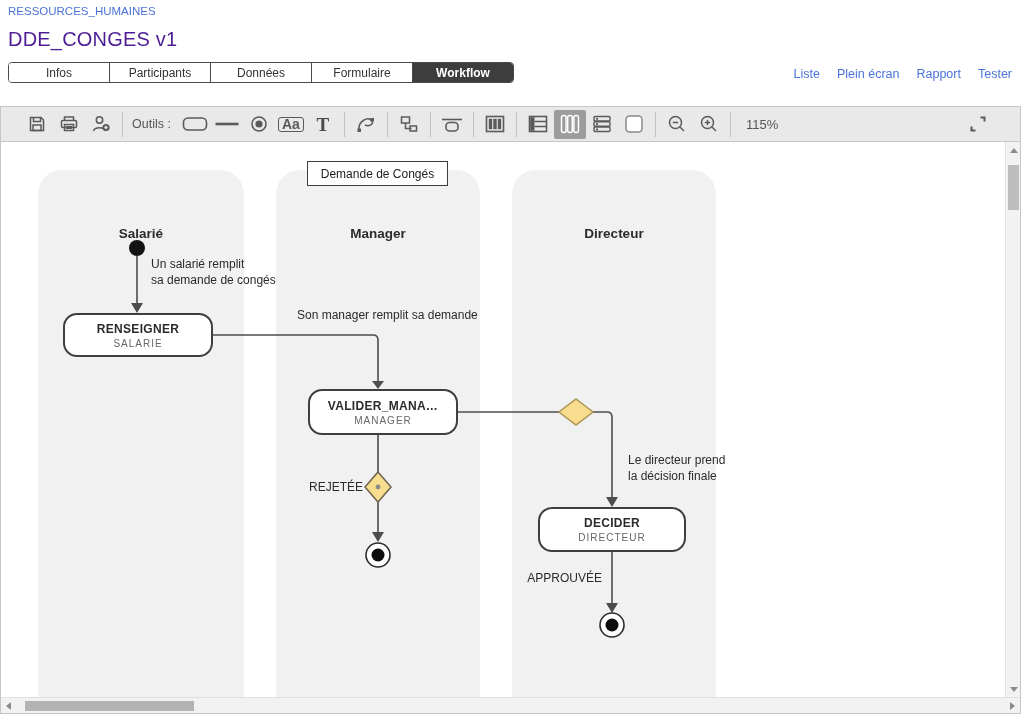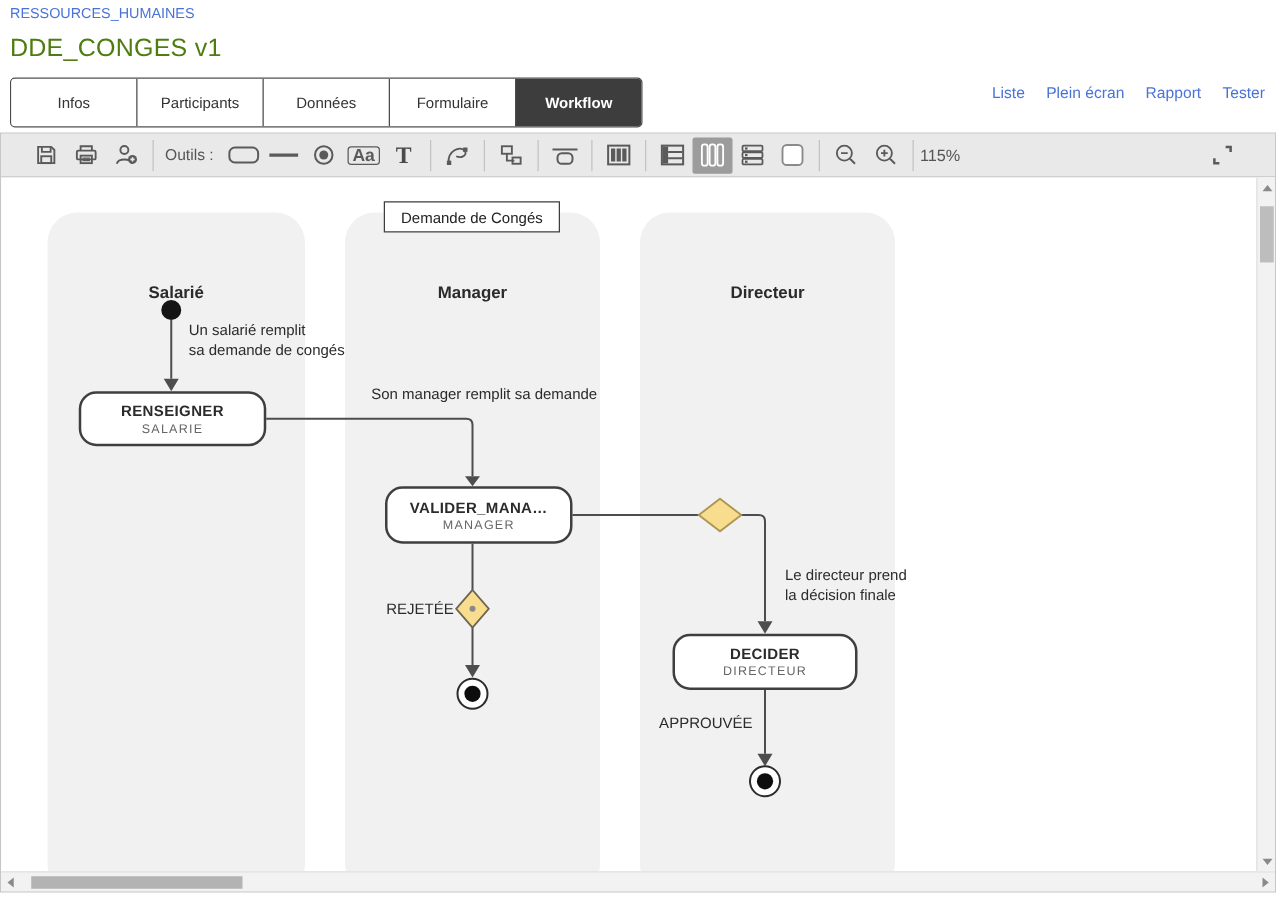--- a/index.html
+++ b/index.html
@@ -2,43 +2,43 @@
 <html><head>
 <meta charset="utf-8">
 <style>
   * { margin:0; padding:0; box-sizing:border-box; }
   html,body { background:#fff; }
   body { font-family:"Liberation Sans", sans-serif; }
   #app { position:relative; width:1021px; height:719px; background:#fff; overflow:hidden; }
 
   
   .breadcrumb { position:absolute; left:8px; top:5px; font-size:11.5px; color:#4a73d9; text-decoration:none; cursor:pointer; }
-  .page-title { position:absolute; left:8px; top:28px; font-size:20px; font-weight:500; color:#4d7c0f; letter-spacing:0.2px; }
-
-  
-  .tabbar { position:absolute; left:8px; top:62px; width:506px; height:40px; display:flex;
+  .page-title { position:absolute; left:8px; top:28px; font-size:20px; font-weight:500; color:#4c1d95; letter-spacing:0.2px; }
+
+  
+  .tabbar { position:absolute; left:8px; top:62px; width:506px; height:21px; display:flex;
             border:1px solid #4a4a4a; border-radius:4px; overflow:hidden; background:#fff; }
   .tab { flex:1; display:flex; align-items:center; justify-content:center; font-size:12px; color:#333;
          border-left:1px solid #4a4a4a; cursor:pointer; background:#fff; }
   .tab:first-child { border-left:none; }
   .tab.active { background:#3d3d3d; color:#fff; font-weight:bold; }
 
   .actions { position:absolute; right:9px; top:67px; display:flex; gap:17px; }
   .actions a { font-size:12.5px; color:#4a73d9; text-decoration:none; cursor:pointer; }
 
   
   .workspace { position:absolute; left:0; top:106px; width:1021px; height:608px;
                border:1px solid #c6c6c6; display:flex; flex-direction:column; background:#fff; }
   .toolbar { height:35px; background:#e9e9e9; border-bottom:1px solid #c6c6c6; display:flex; align-items:center; padding:0 20px; flex-shrink:0; }
   .tool { width:32px; height:29px; display:flex; align-items:center; justify-content:center; color:#5a5a5a; cursor:pointer; border-radius:2px; flex-shrink:0; }
   .tool.selected { background:#9c9c9c; color:#fff; }
   .tool svg { display:block; }
   .sep { width:1px; height:25px; background:#c2c2c2; margin:0 5px; flex-shrink:0; }
   .tools-label { font-size:12.5px; color:#555; margin:0 8px 0 4px; white-space:nowrap; }
-  .zoom-level { font-size:13px; color:#555; margin-left:0; }
+  .zoom-level { font-size:13px; color:#555; margin-left:10px; }
   .aa-box { border:1.5px solid #5a5a5a; border-radius:3px; font-size:14px; font-weight:bold; color:#5a5a5a; padding:1px 3px; line-height:11px; }
   .t-glyph { font-family:"Liberation Serif", serif; font-size:19px; font-weight:bold; color:#4a4a4a; line-height:19px; }
   .expand-tool { margin-left:auto; margin-right:6px; }
 
   
   .canvas-wrap { position:relative; flex:1; overflow:hidden; background:#fff; }
   .canvas { position:absolute; left:0; top:0; width:1002px; height:556px; overflow:hidden; }
   .lane { position:absolute; top:28px; height:545px; background:#f1f1f1; border-radius:24px; }
   .lane-title { position:absolute; top:56px; width:100%; text-align:center; font-size:13.5px; font-weight:bold; color:#2b2b2b; }
   .diagram-svg { position:absolute; left:0; top:0; z-index:2; }

